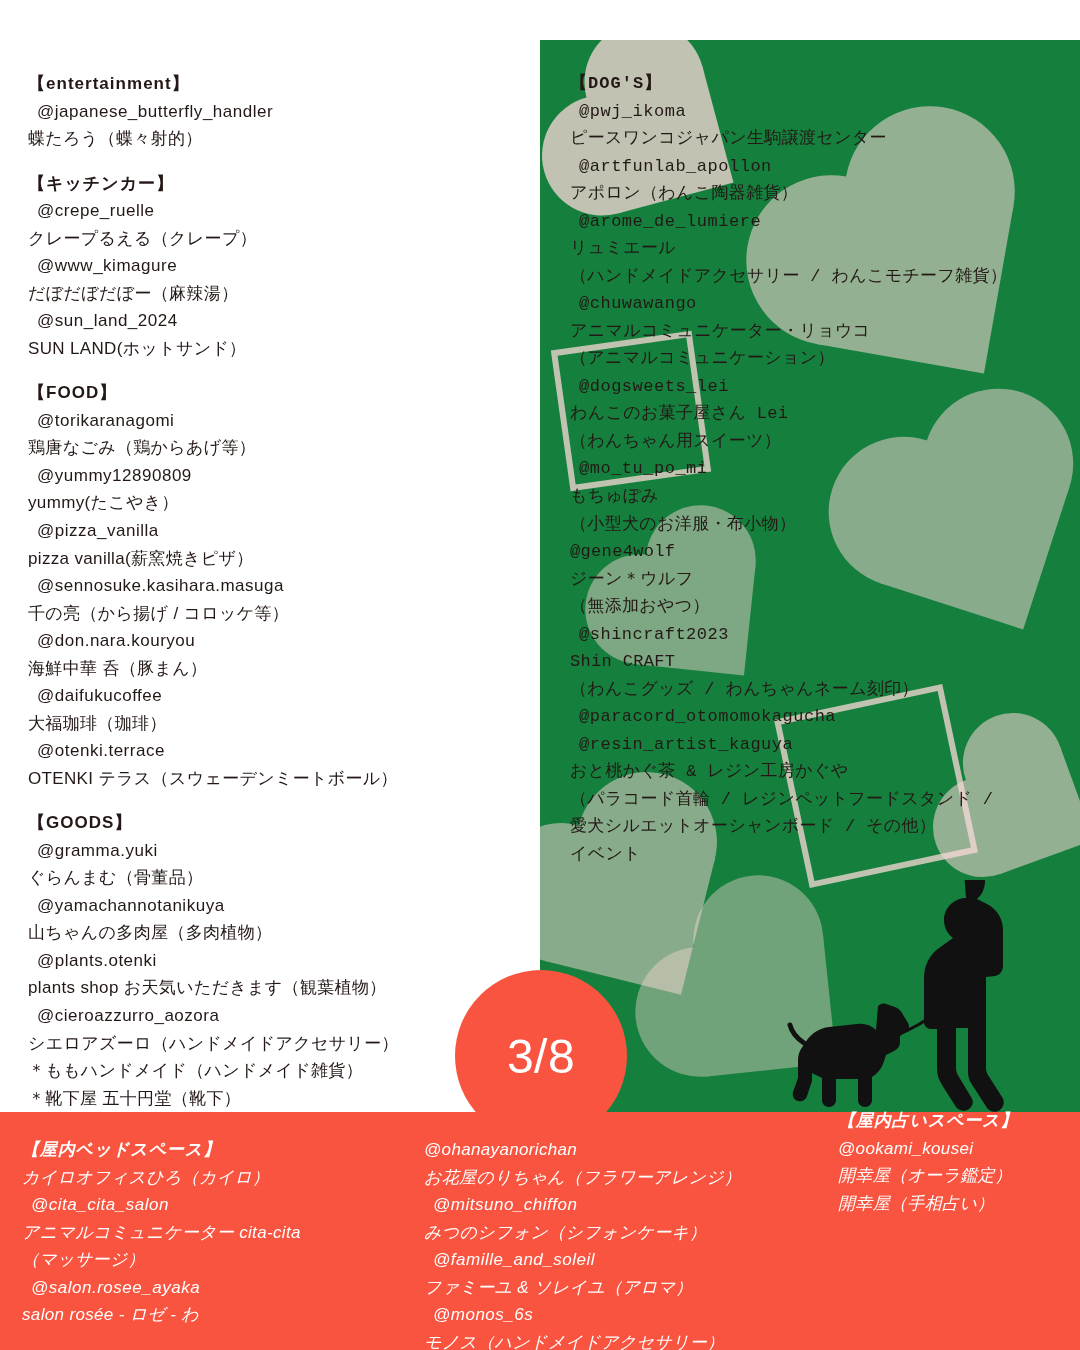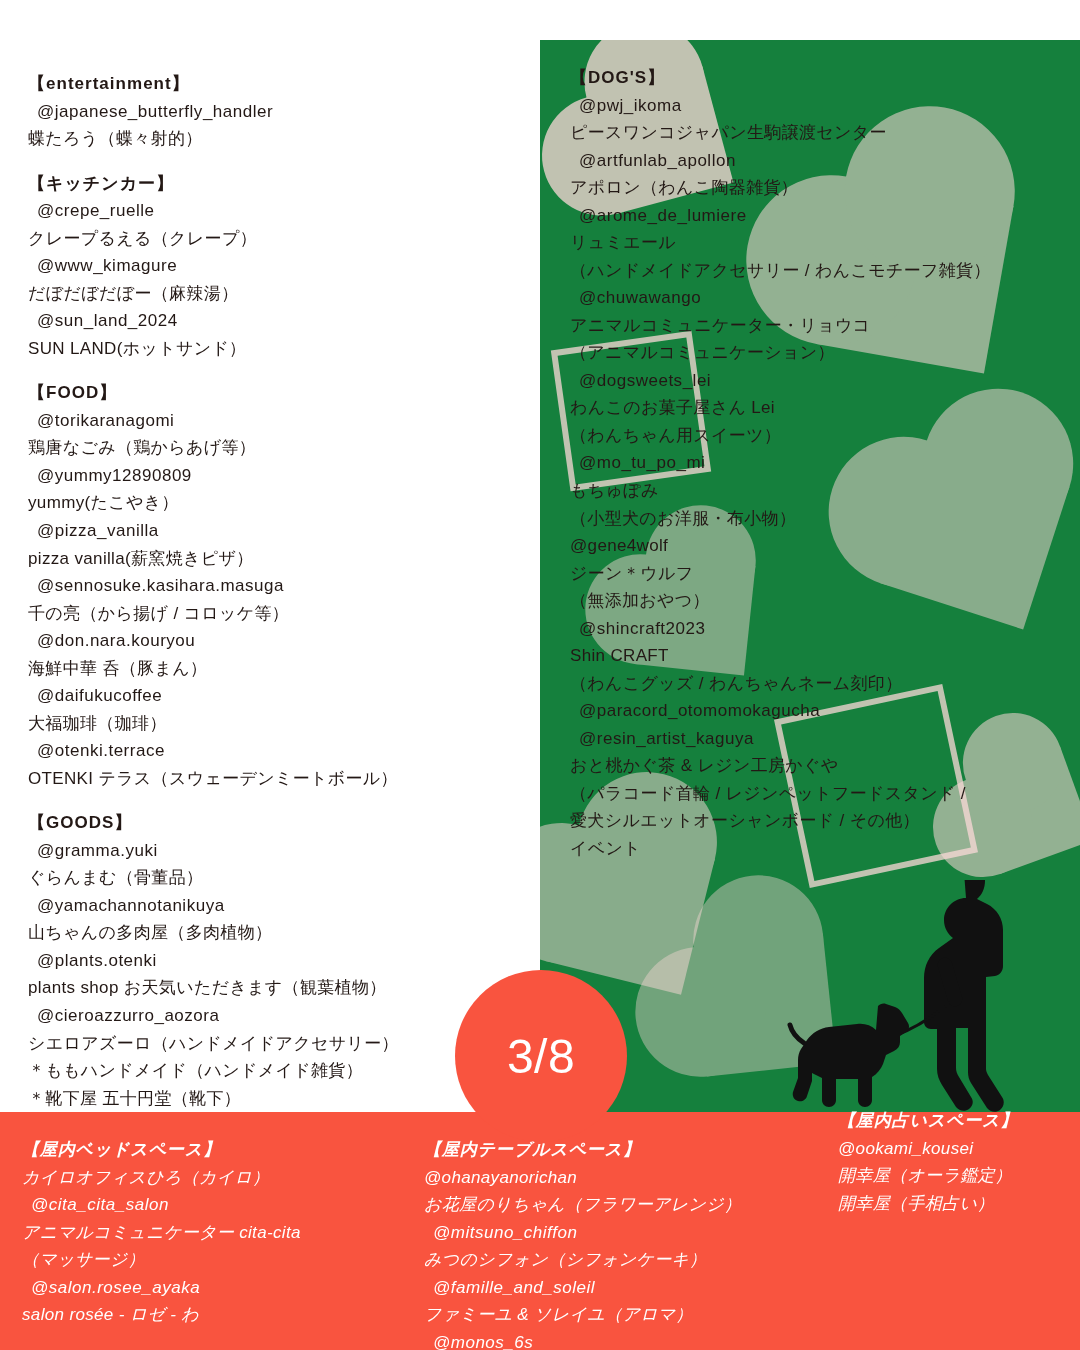--- a/index.html
+++ b/index.html
@@ -69,22 +69,23 @@
     letter-spacing: .02em;
     white-space: pre-wrap;
   }
   .col-left {
     left: 28px;
     top: 30px;
     width: 480px;
   }
   .col-right {
     left: 570px;
-    top: 24px;
+    top: 30px;
     width: 495px;
+    font-family: Liberation Mono, monospace;
   }
   .group { margin-bottom: 17px; }
   .group:last-child { margin-bottom: 0; }
   .g-head {
     font-weight: 700;
     letter-spacing: .06em;
   }
   .g-line { display: block; }
   .g-line.handle { padding-left: 9px; letter-spacing: .03em; }
 
@@ -172,21 +173,20 @@
         <span class="g-line">カイロオフィスひろ（カイロ）</span>
         <span class="g-line handle">@cita_cita_salon</span>
         <span class="g-line">アニマルコミュニケーター cita-cita</span>
         <span class="g-line">（マッサージ）</span>
         <span class="g-line handle">@salon.rosee_ayaka</span>
         <span class="g-line">salon  rosée - ロゼ - わ</span>
       </div>
     </div>
   <div class="band-col c2">
       <div class="group">
-        <div class="g-head">【屋内テーブルスペース】</div>
         <span class="g-line">@ohanayanorichan</span>
         <span class="g-line">お花屋のりちゃん（フラワーアレンジ）</span>
         <span class="g-line handle">@mitsuno_chiffon</span>
         <span class="g-line">みつのシフォン（シフォンケーキ）</span>
         <span class="g-line handle">@famille_and_soleil</span>
         <span class="g-line">ファミーユ &amp; ソレイユ（アロマ）</span>
         <span class="g-line handle">@monos_6s</span>
         <span class="g-line">モノス（ハンドメイドアクセサリー）</span>
       </div>
     </div>

